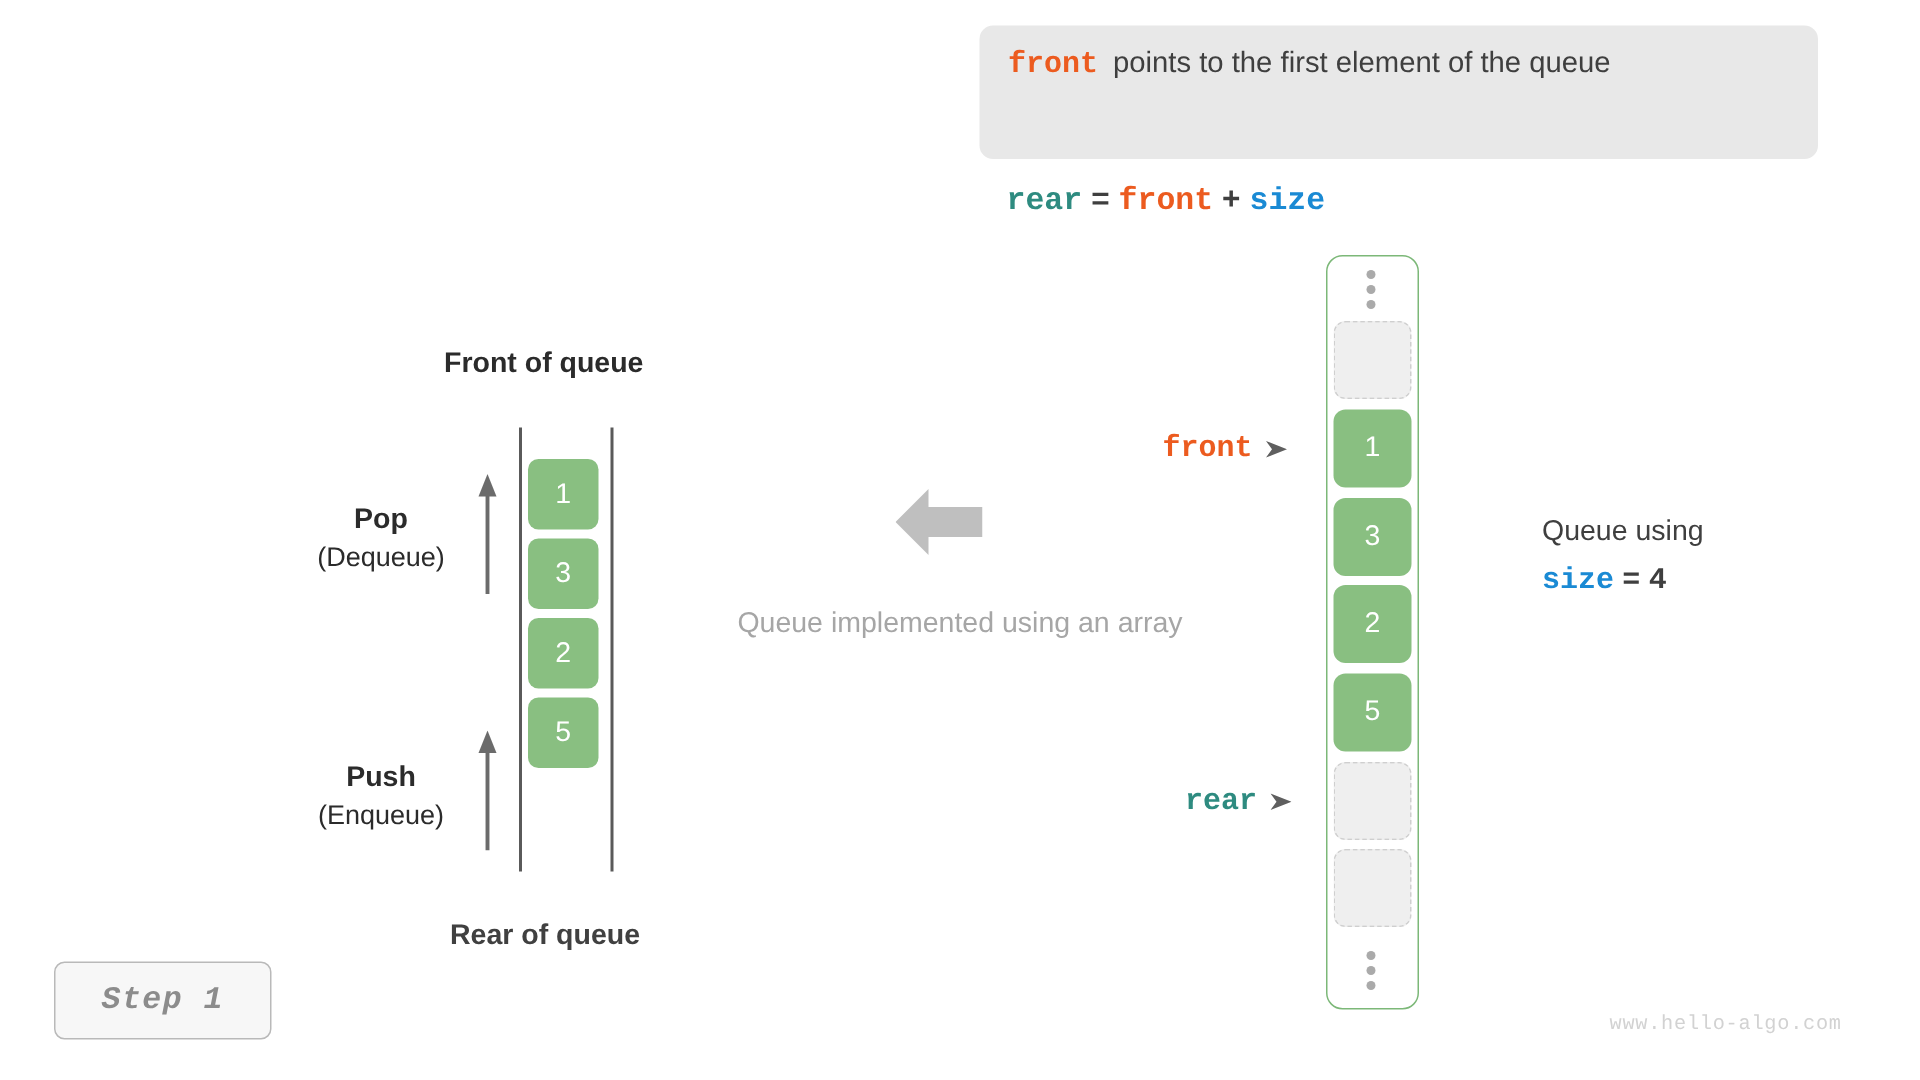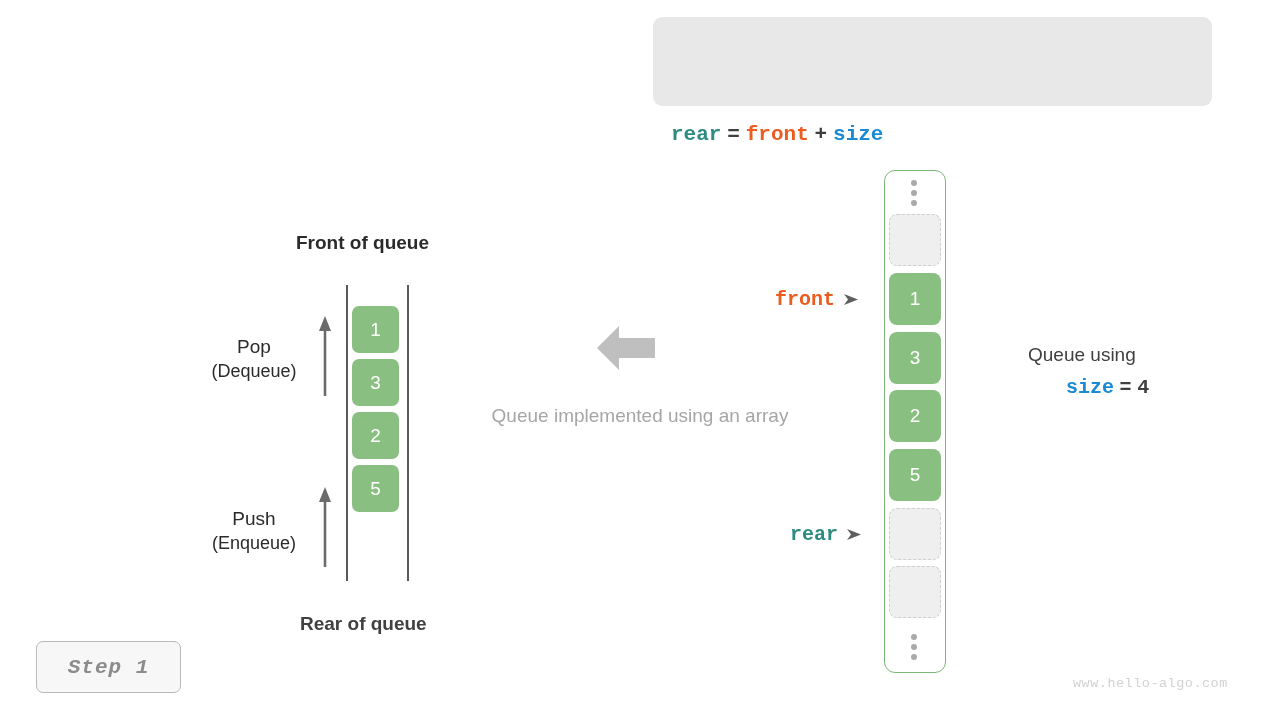--- a/index.html
+++ b/index.html
@@ -92,21 +92,21 @@
     align-items: center;
     justify-content: center;
   }
 
   .op-label {
     position: absolute;
     text-align: center;
     white-space: nowrap;
     color: #2b2b2b;
   }
-  .op-label .op-name { font-size: 19px; font-weight: normal; display:block; }
+  .op-label .op-name { font-size: 19px; font-weight: bold; display:block; }
   .op-label .op-alt  { font-size: 18px; display:block; margin-top: 3px; }
   #pop-label  { left: 190px; top: 336px; width: 128px; }
   #push-label { left: 190px; top: 508px; width: 128px; }
 
   .up-arrow {
     position: absolute;
     width: 14px;
   }
   #pop-arrow  { left: 318px; top: 316px; height: 80px; }
   #push-arrow { left: 318px; top: 487px; height: 80px; }
@@ -202,21 +202,20 @@
   }
   #size-note .size-title {
     font-size: 19px;
     color: #3f3f3f;
     display: block;
   }
   #size-note .size-expr {
     display: block;
     margin-top: 9px;
     font-size: 20px;
-    margin-left: 38px;
   }
   #size-note .size-expr .op {
     font-family: "Liberation Mono", "DejaVu Sans Mono", monospace;
     font-weight: bold;
     color: #3f3f3f;
   }
 
   
   #step-badge {
     position: absolute;
@@ -245,20 +244,23 @@
     font-size: 13.5px;
     color: #d2d2d2;
     letter-spacing: 0.5px;
     white-space: nowrap;
   }
 </style>
 </head>
 <body>
 
 <div id="info-box">
+  <div class="info-line l1">
+    <span class="kw kw-front">front</span><span class="gap-a"></span><span class="info-text">points to the first element of the queue</span>
+  </div>
 </div>
 
 <div id="formula">
   <span class="kw kw-rear">rear</span>
   <span class="op">=</span>
   <span class="kw kw-front">front</span>
   <span class="op">+</span>
   <span class="kw kw-size">size</span>
 </div>
 

